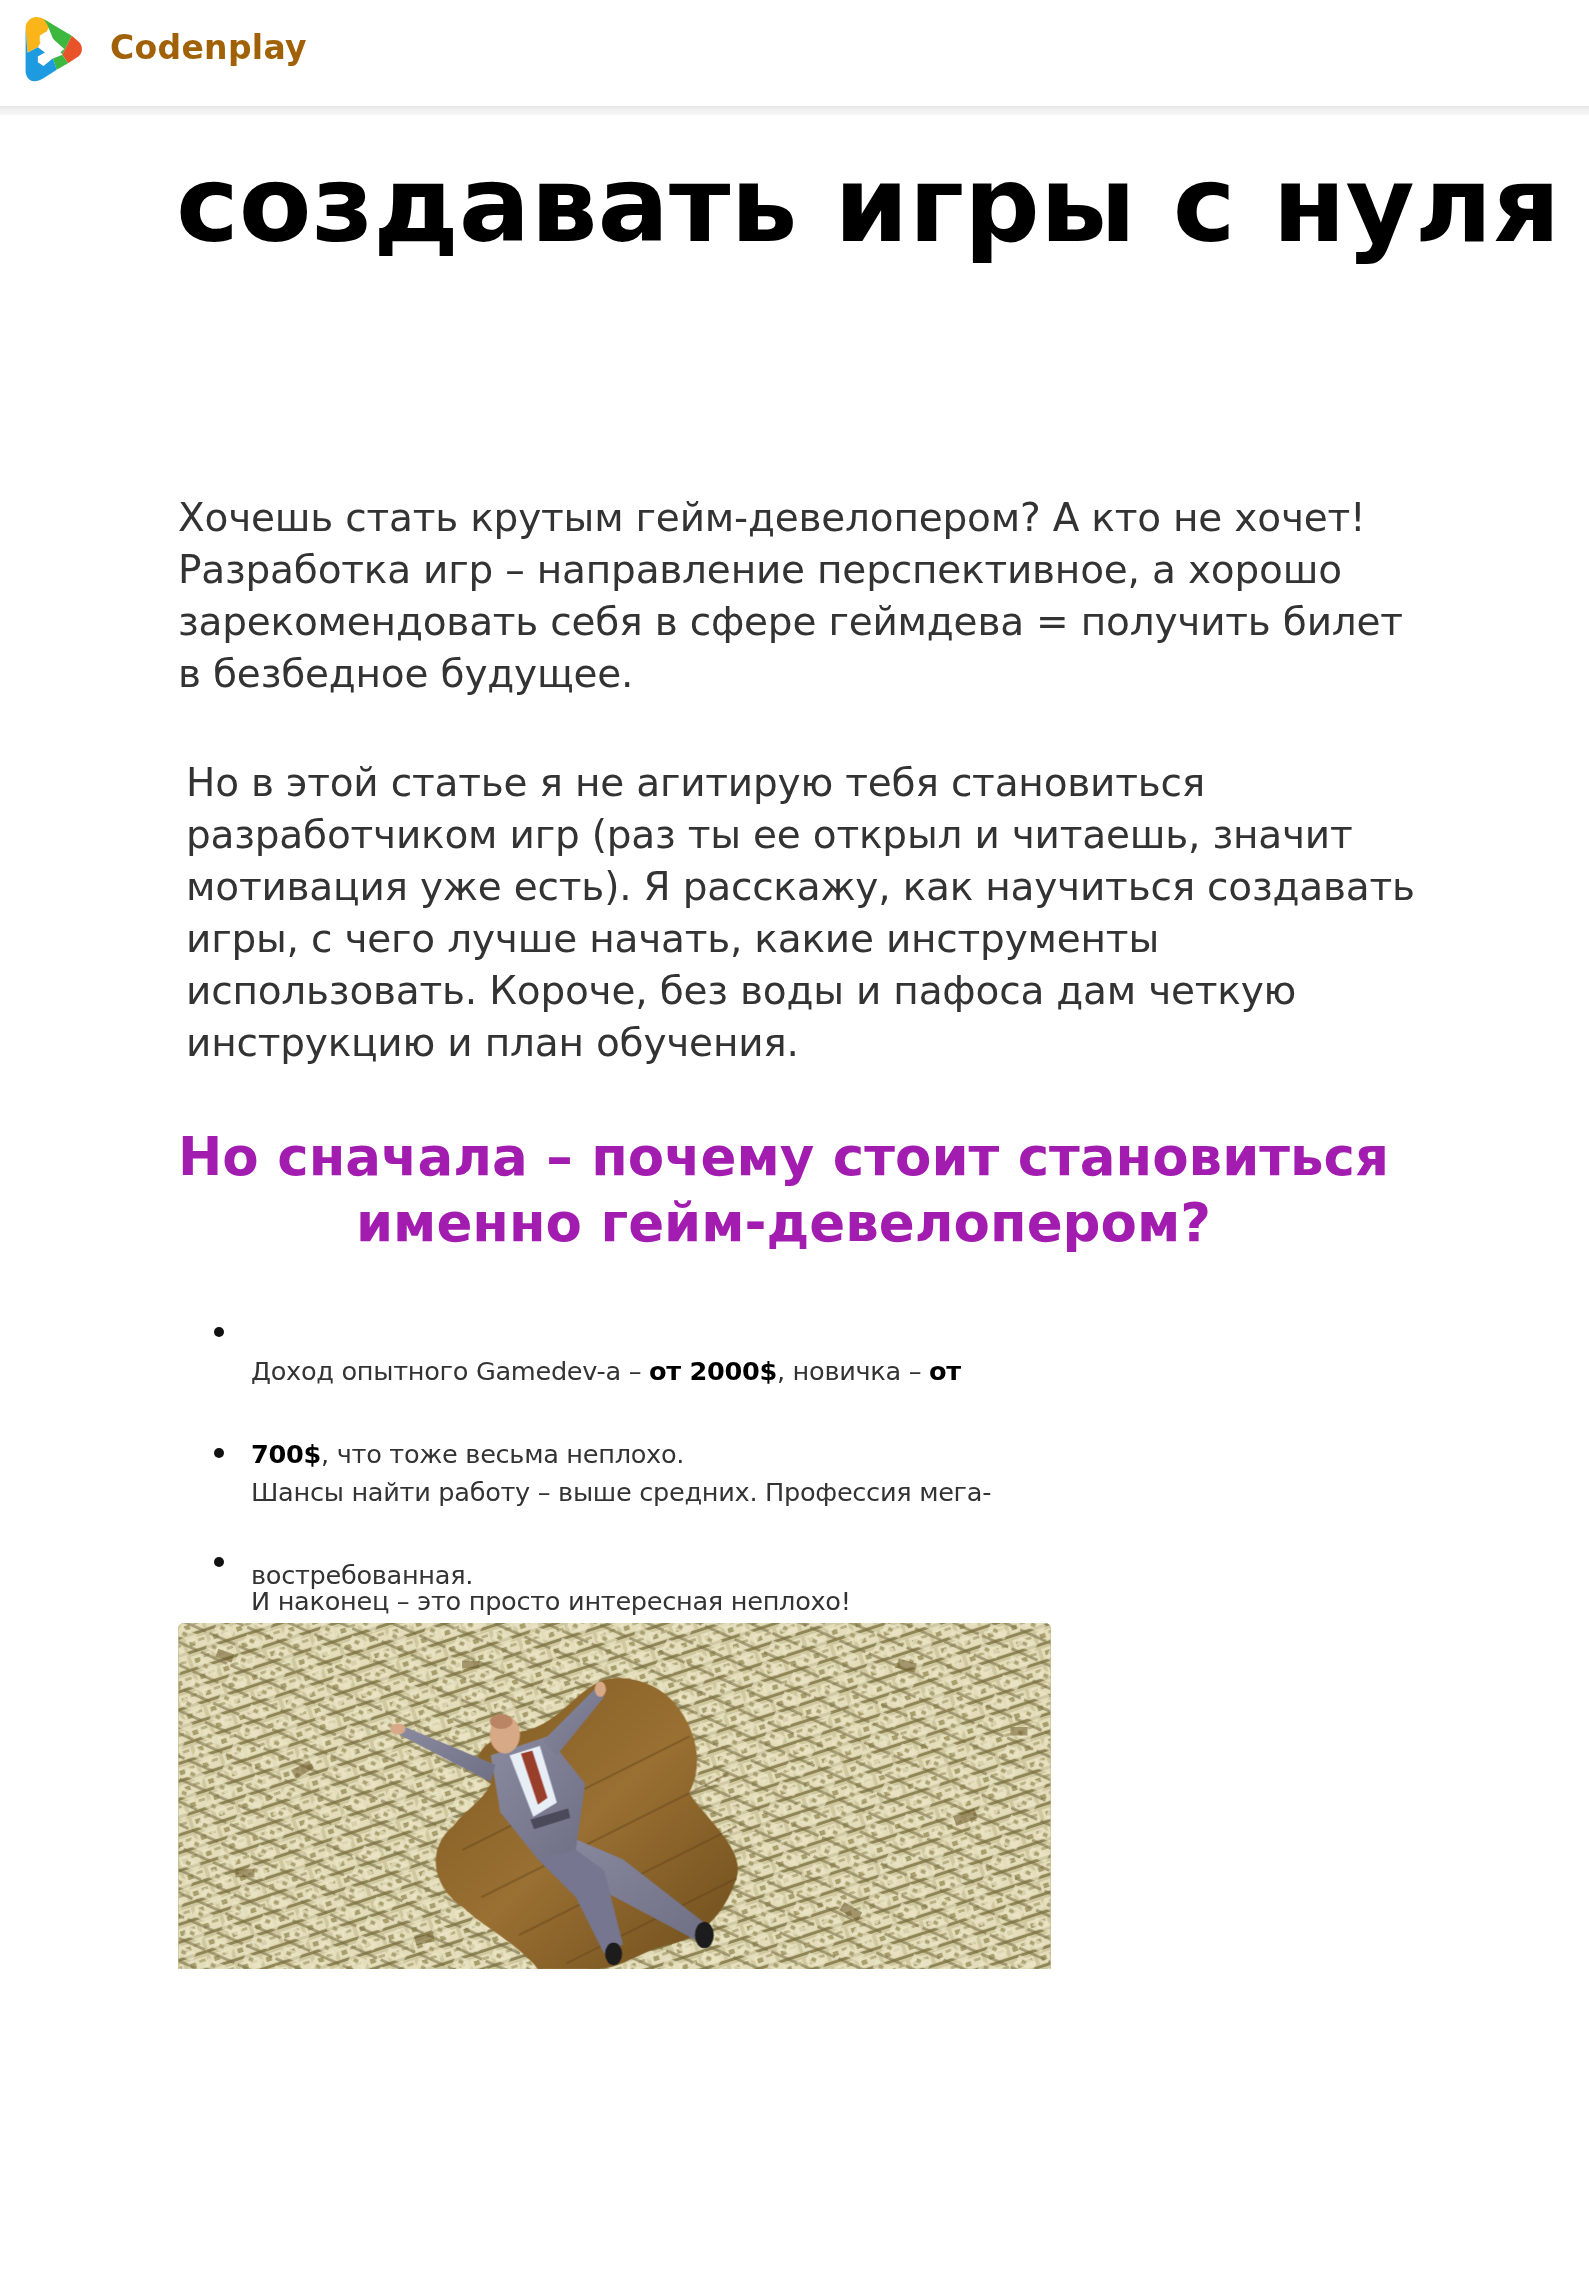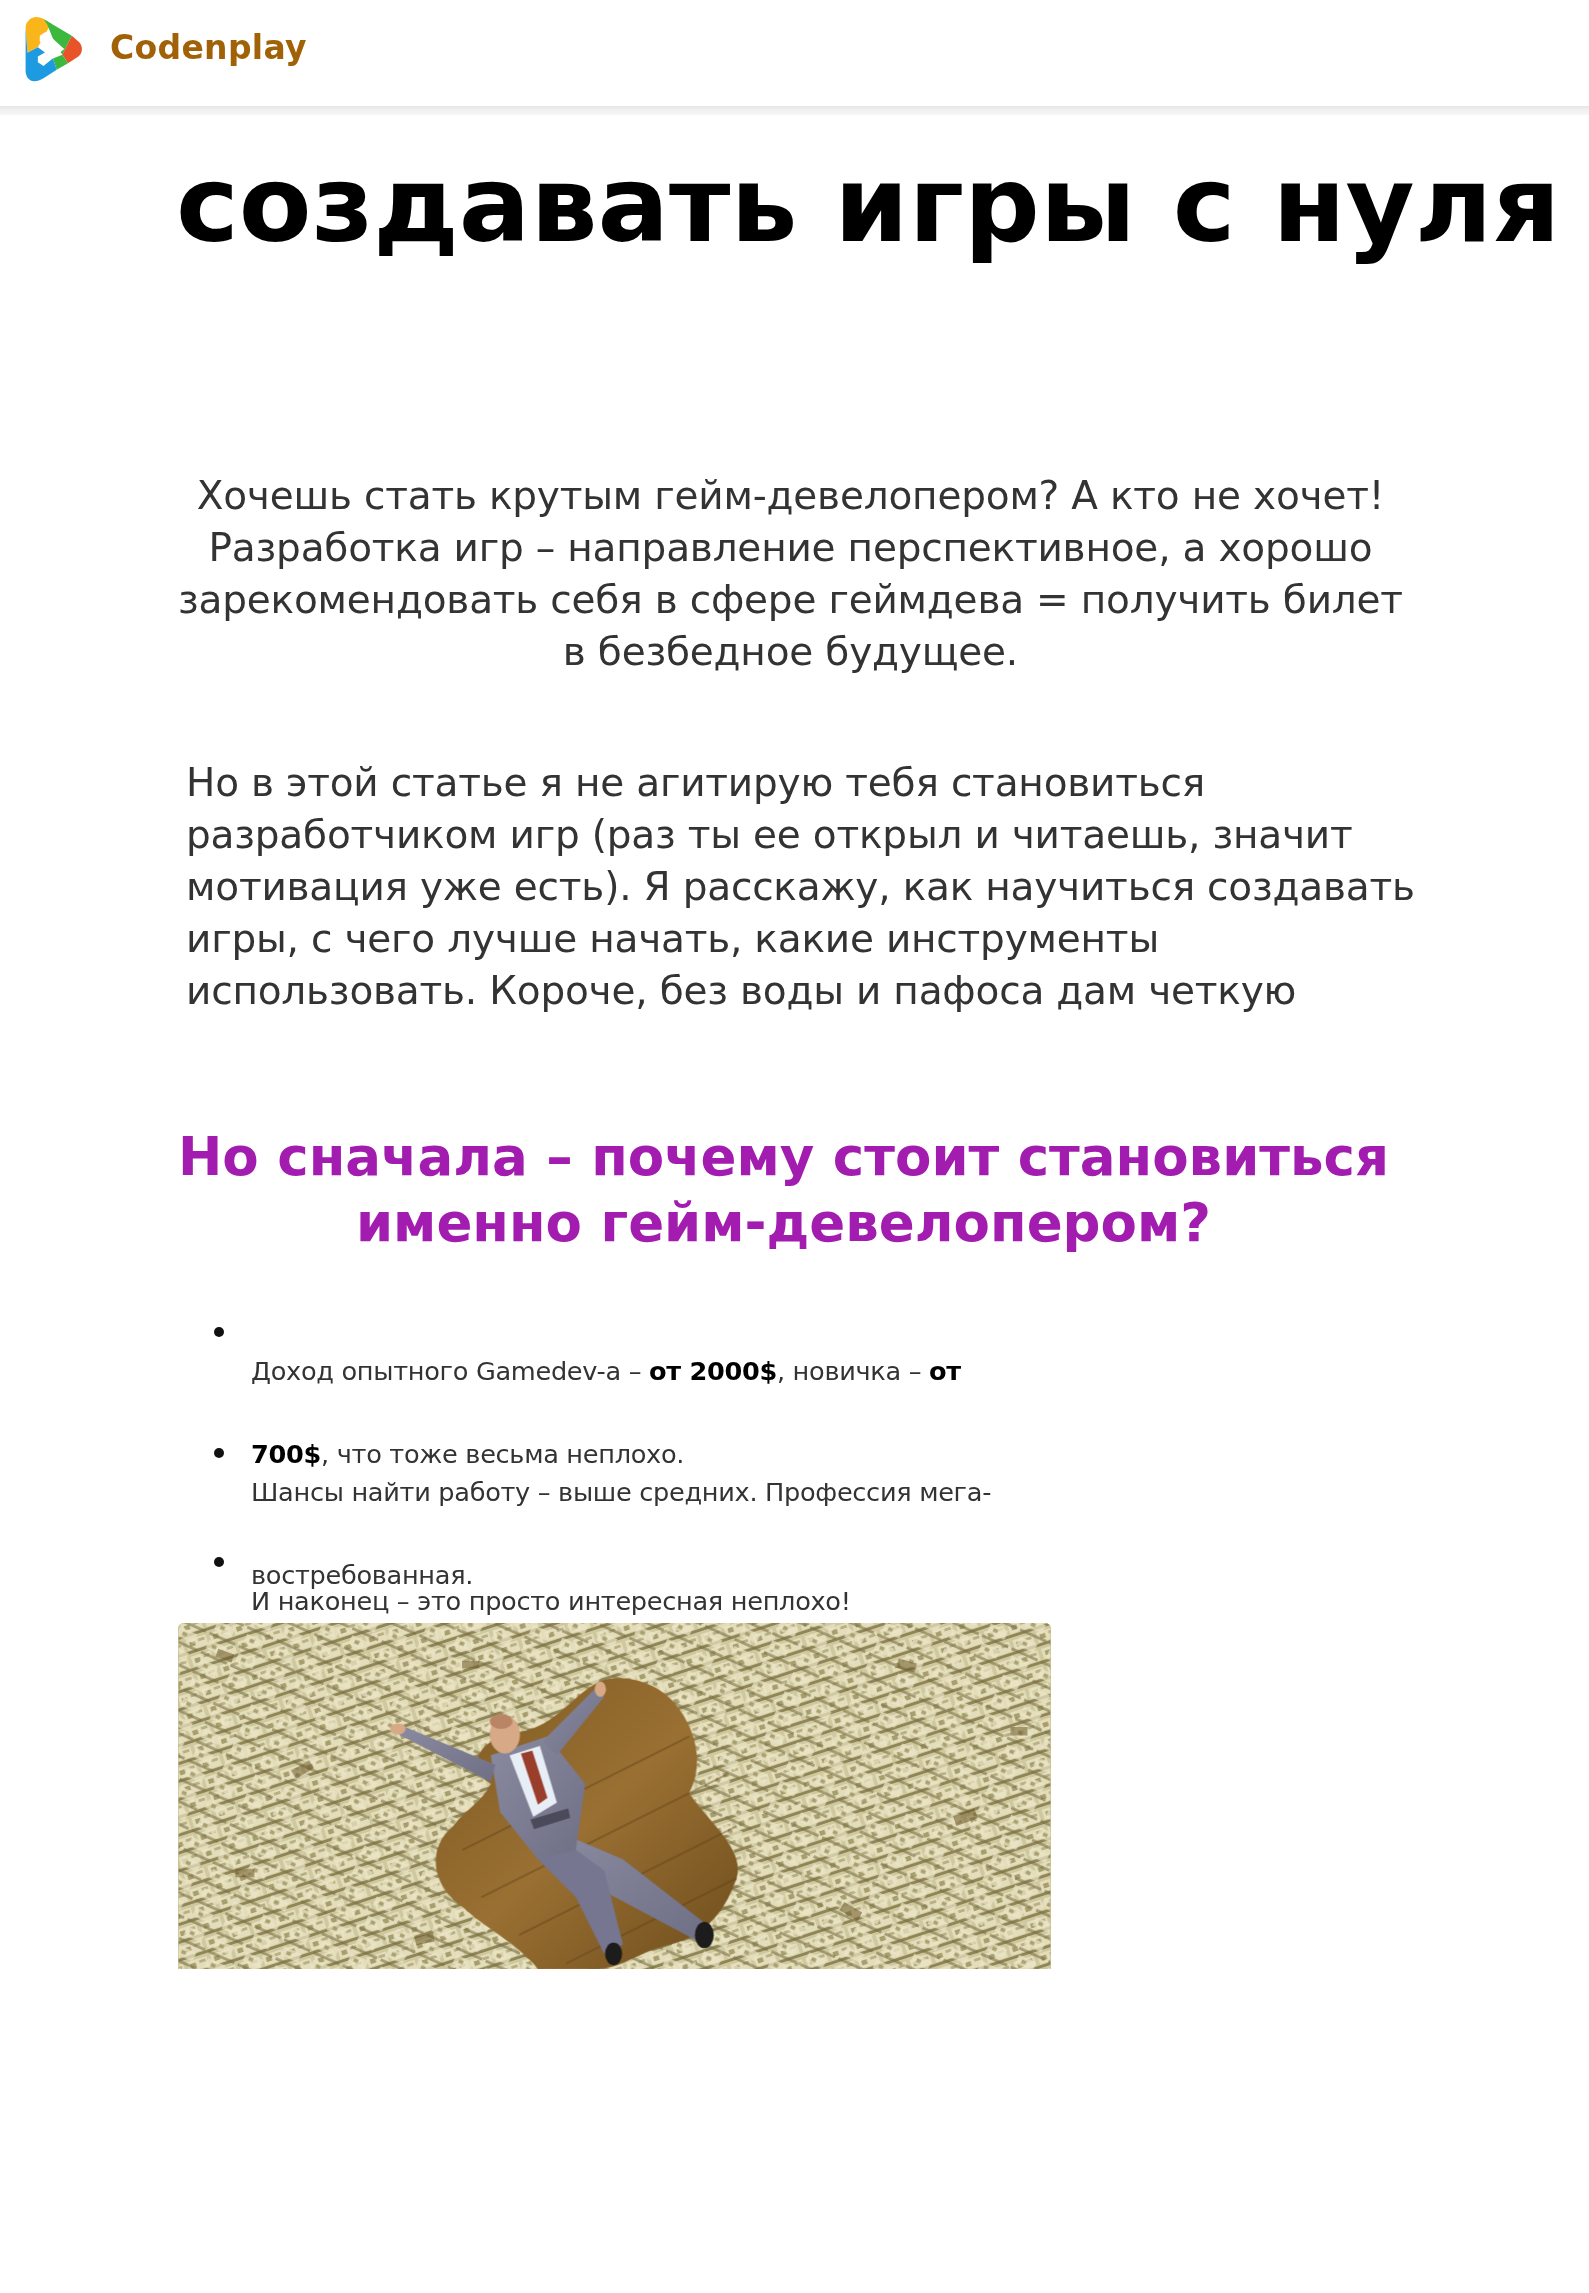--- a/index.html
+++ b/index.html
@@ -27,21 +27,21 @@
     font-size: 106px; line-height: 142px; color: #000000; letter-spacing: 0px;
   }
   .title-line { display: block; white-space: nowrap; height: 142px; }
 
   .para {
     position: absolute; left: 178px;
     font-family: "DejaVu Sans", sans-serif; font-size: 39px; line-height: 52px;
     color: #333333; letter-spacing: -0.2px;
   }
   .para-line { display: block; white-space: nowrap; height: 52px; }
-  .para-1 { top: 470px; text-align: center; }
+  .para-1 { top: 492px; }
   .para-2 { top: 757px; margin-left: 8px; }
 
   .subheading {
     position: absolute; left: 178px; top: 1124px;
     font-family: "DejaVu Sans", sans-serif; font-weight: bold;
     font-size: 53px; line-height: 66px; color: #a21caf; letter-spacing: 0px; text-align: center;
   }
   .sub-line { display: block; white-space: nowrap; height: 66px; }
 
   .list-item { position: absolute; left: 178px; width: 1041px; }
@@ -102,20 +102,21 @@
   <span class="para-line">зарекомендовать себя в сфере геймдева = получить билет</span>
   <span class="para-line">в безбедное будущее.</span>
 </p>
 
 <p class="para para-2">
   <span class="para-line">Но в этой статье я не агитирую тебя становиться</span>
   <span class="para-line">разработчиком игр (раз ты ее открыл и читаешь, значит</span>
   <span class="para-line">мотивация уже есть). Я расскажу, как научиться создавать</span>
   <span class="para-line">игры, с чего лучше начать, какие инструменты</span>
   <span class="para-line">использовать. Короче, без воды и пафоса дам четкую</span>
+  <span class="para-line">инструкцию и план обучения.</span>
 </p>
 
 <h2 class="subheading">
   <span class="sub-line">Но сначала – почему стоит становиться</span>
   <span class="sub-line">именно гейм-девелопером?</span>
 </h2>
 
 <div class="list-item li-1">
   <span class="bullet"></span>
   <div class="item-text">

